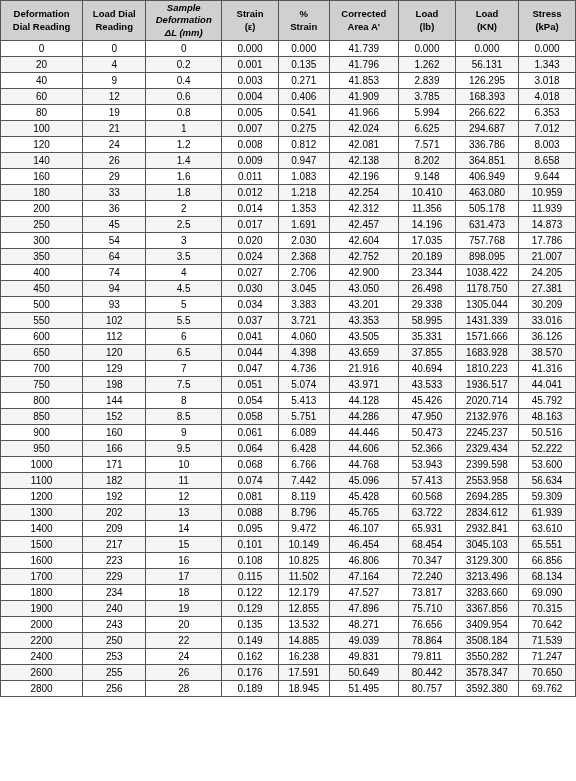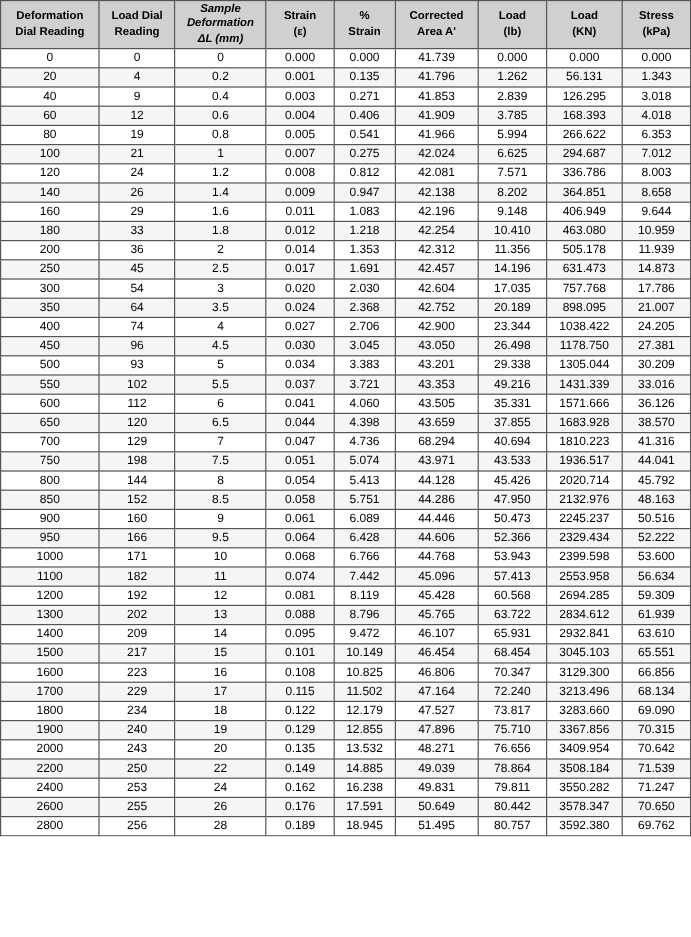--- a/index.html
+++ b/index.html
@@ -220,21 +220,21 @@
         <td>4</td>
         <td>0.027</td>
         <td>2.706</td>
         <td>42.900</td>
         <td>23.344</td>
         <td>1038.422</td>
         <td>24.205</td>
       </tr>
       <tr>
         <td>450</td>
-        <td>96</td>
+        <td>94</td>
         <td>4.5</td>
         <td>0.030</td>
         <td>3.045</td>
         <td>43.050</td>
         <td>26.498</td>
         <td>1178.750</td>
         <td>27.381</td>
       </tr>
       <tr>
         <td>500</td>
@@ -247,21 +247,21 @@
         <td>1305.044</td>
         <td>30.209</td>
       </tr>
       <tr>
         <td>550</td>
         <td>102</td>
         <td>5.5</td>
         <td>0.037</td>
         <td>3.721</td>
         <td>43.353</td>
-        <td>49.216</td>
+        <td>58.995</td>
         <td>1431.339</td>
         <td>33.016</td>
       </tr>
       <tr>
         <td>600</td>
         <td>112</td>
         <td>6</td>
         <td>0.041</td>
         <td>4.060</td>
         <td>43.505</td>
@@ -279,21 +279,21 @@
         <td>37.855</td>
         <td>1683.928</td>
         <td>38.570</td>
       </tr>
       <tr>
         <td>700</td>
         <td>129</td>
         <td>7</td>
         <td>0.047</td>
         <td>4.736</td>
-        <td>68.294</td>
+        <td>21.916</td>
         <td>40.694</td>
         <td>1810.223</td>
         <td>41.316</td>
       </tr>
       <tr>
         <td>750</td>
         <td>198</td>
         <td>7.5</td>
         <td>0.051</td>
         <td>5.074</td>

